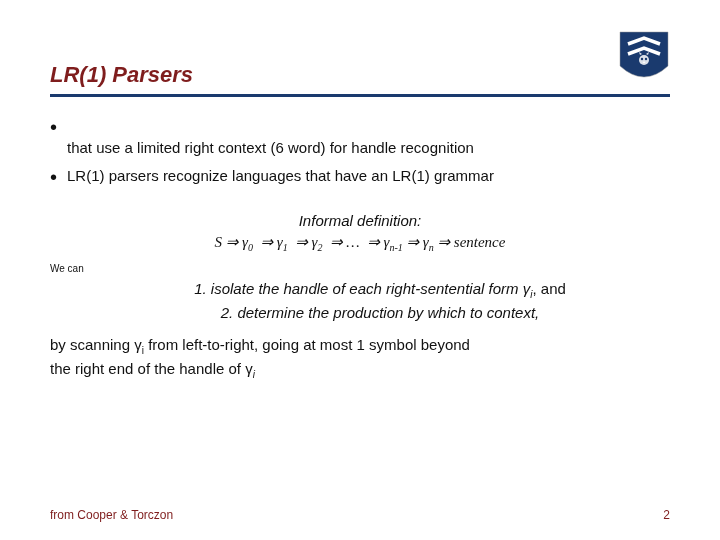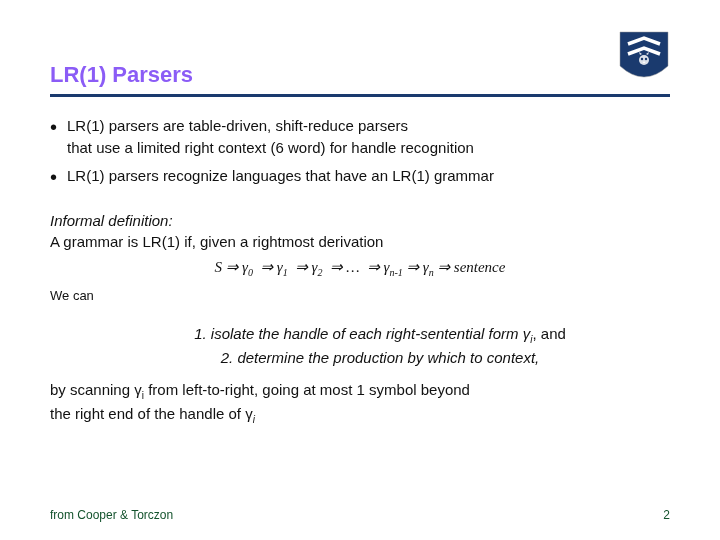--- a/index.html
+++ b/index.html
@@ -27,22 +27,23 @@
       display: flex;
       align-items: flex-end;
       justify-content: space-between;
       border-bottom: 3px solid #1a3a6e;
       padding-bottom: 6px;
       margin-bottom: 18px;
     }
 
     .title {
       font-size: 22px;
+      font-style: italic;
       font-weight: bold;
-      color: #8b5cf6;
+      color: #7f1d1d;
     }
 
     
     .shield {
       width: 52px;
       height: 58px;
       flex-shrink: 0;
     }
 
     
@@ -69,39 +70,40 @@
 
     .bullet-text {
       flex: 1;
     }
 
     
     .informal-def {
       font-style: italic;
       margin-bottom: 4px;
       font-size: 15px;
+      text-align: center;
     }
 
     .grammar-intro {
       font-size: 15px;
       margin-bottom: 8px;
     }
 
     
     .derivation {
       text-align: center;
       font-family: 'Times New Roman', Times, serif;
       font-size: 15px;
       margin-bottom: 10px;
       font-style: italic;
     }
 
     .we-can {
-      font-size: 13px;
-      margin-bottom: 20px;
+      font-size: 10px;
+      margin-bottom: 4px;
     }
 
     .numbered-items {
       margin-left: 40px;
       margin-bottom: 10px;
       text-align: center;
     }
 
     .numbered-item {
       font-size: 15px;
@@ -122,21 +124,21 @@
     
     .footer {
       position: absolute;
       bottom: 18px;
       left: 50px;
       right: 50px;
       display: flex;
       justify-content: space-between;
       align-items: center;
       font-size: 13px;
-      color: #14532d;
+      color: #7f1d1d;
     }
 
     .small-text {
       font-size: 12px;
     }
 
     
     sub, sup {
       font-size: 10px;
     }
@@ -168,32 +170,31 @@
 
       <polygon points="22,25 21,22 24,24" fill="white" opacity="0.85"></polygon>
       <polygon points="30,25 31,22 28,24" fill="white" opacity="0.85"></polygon>
     </svg>
   </div>
 
   <ul class="bullet-list">
     <li>
       <span class="bullet-dot">•</span>
       <span class="bullet-text">
-        <span>LR(1) parsers are table-driven, shift-reduce parsers</span><br>
+        <br>
         <span>that use a limited right context (6 word) for handle recognition</span>
       </span>
     </li>
     <li>
       <span class="bullet-dot">•</span>
       <span class="bullet-text">LR(1) parsers recognize languages that have an LR(1) grammar</span>
     </li>
   </ul>
 
   <div class="informal-def">Informal definition:</div>
-  <div class="grammar-intro">A grammar is LR(1) if, given a rightmost derivation</div>
 
   <div class="derivation">
     <span class="sym">
       S ⇒ γ<sub>0</sub> &nbsp;⇒ γ<sub>1</sub> &nbsp;⇒ γ<sub>2</sub> &nbsp;⇒ … &nbsp;⇒ γ<sub>n-1</sub> ⇒ γ<sub>n</sub> ⇒ <i>sentence</i>
     </span>
   </div>
 
   <div class="we-can">We can</div>
 
   <div class="numbered-items">

